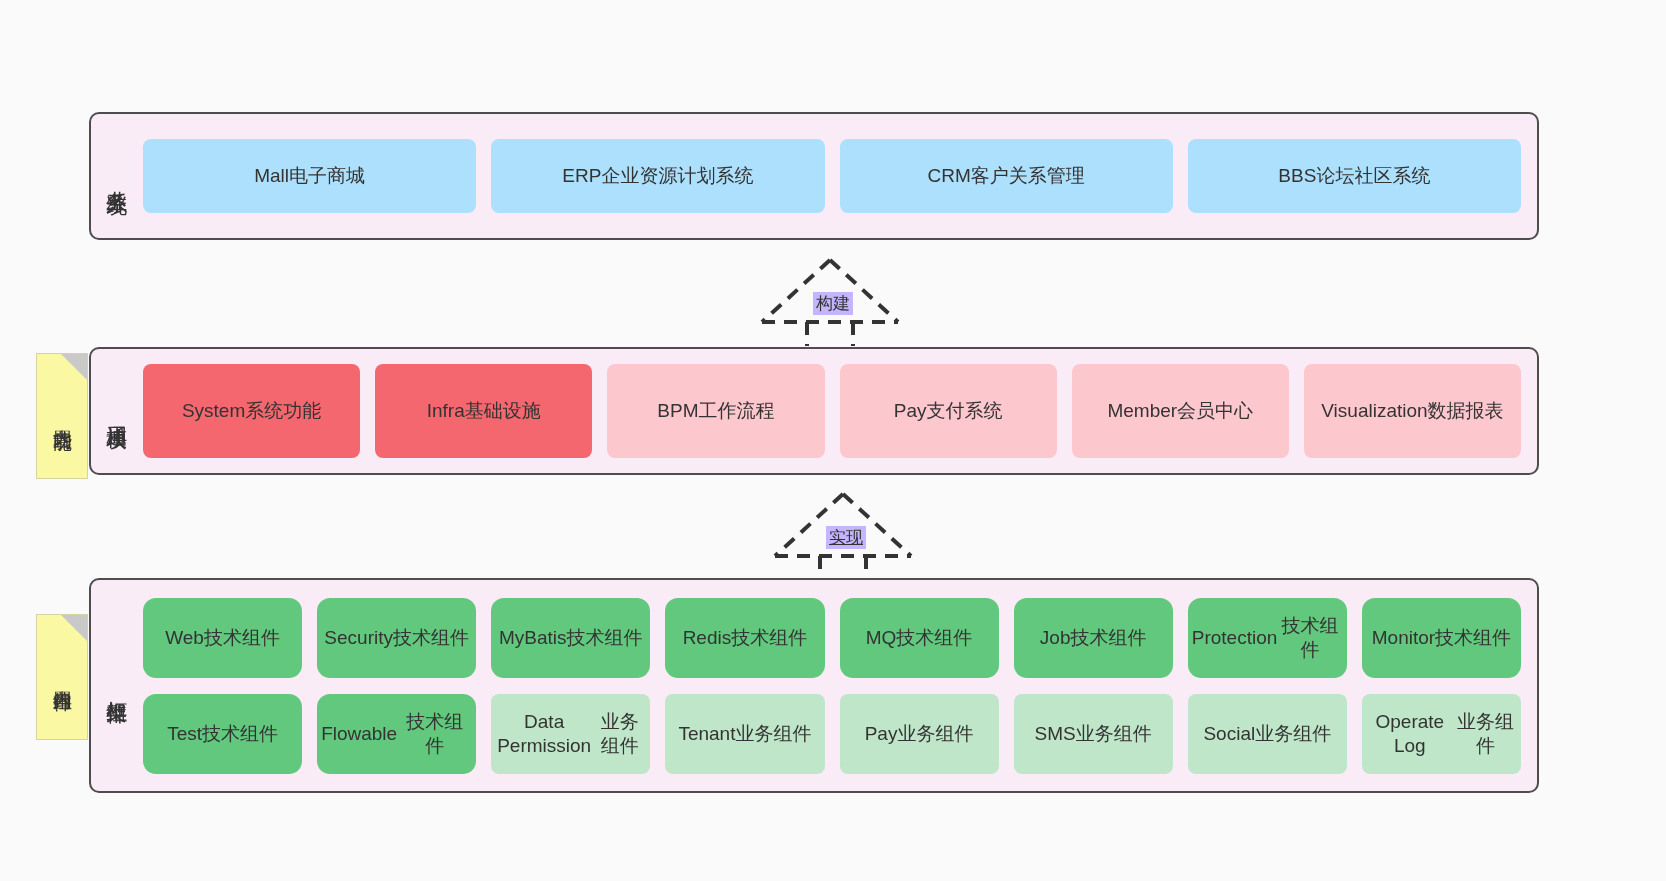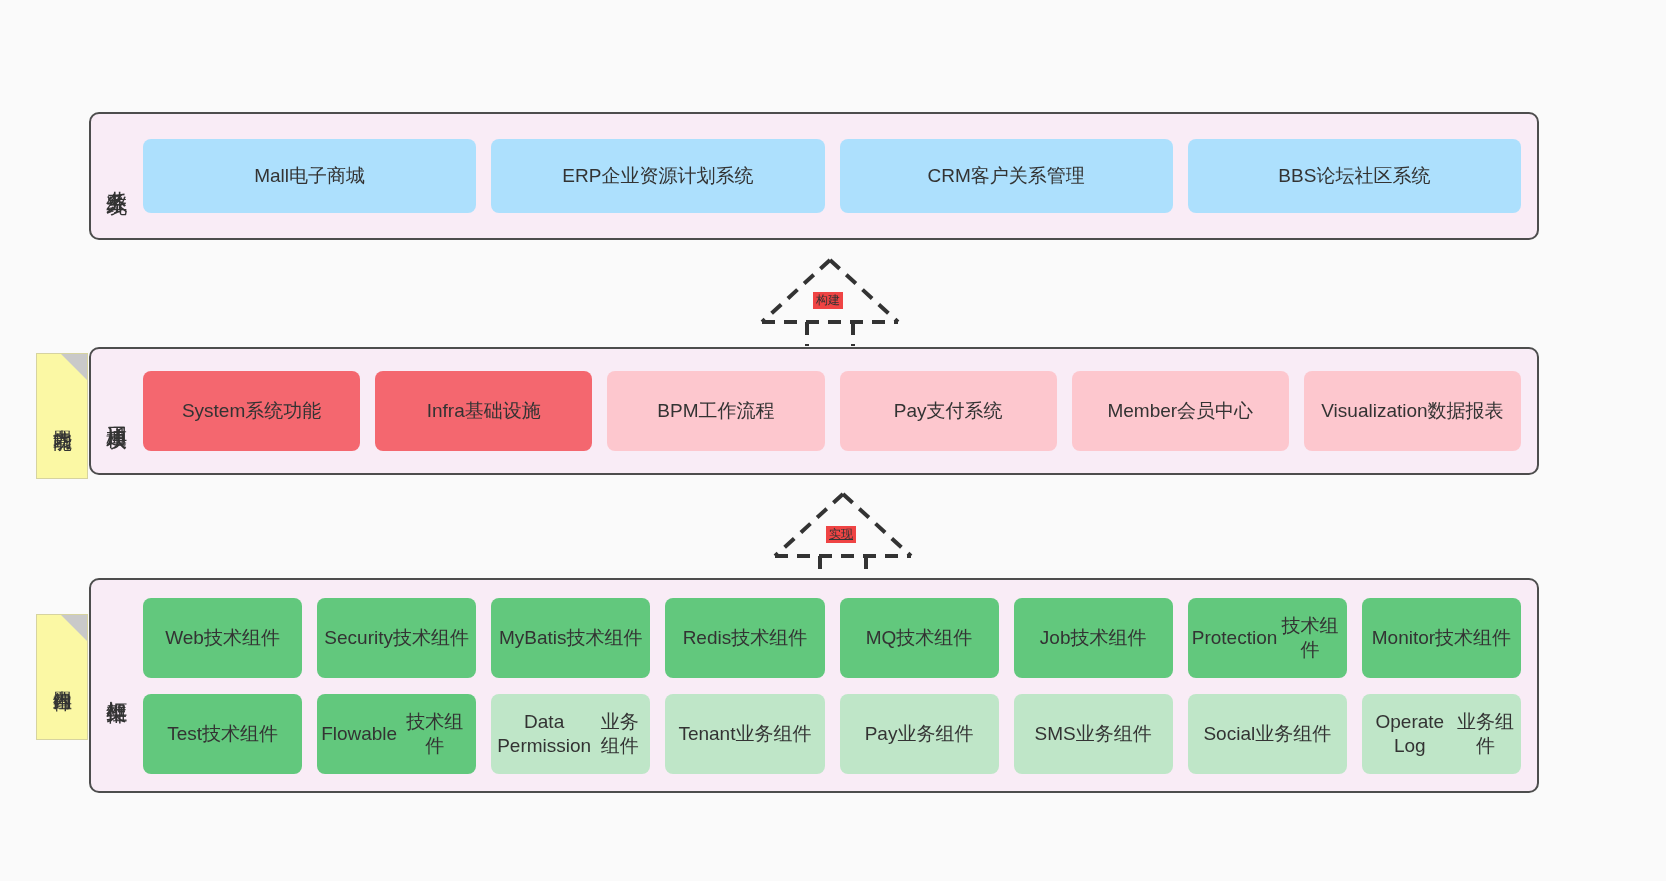--- a/index.html
+++ b/index.html
@@ -81,33 +81,33 @@
     padding: 6px 4px;
     user-select: none;
   }
   .card .t1 { display: block; }
   .card .t2 { display: block; }
 
   
   .c-blue       { background: #ade0fd; }
   .c-red        { background: #f4676f; }
   .c-pink       { background: #fdc7ce; }
-  .c-green      { background: #62c87d; }
+  .c-green      { background: #62c87d; border-radius: 13px; }
   .c-lightgreen { background: #bfe6c8; }
 
   
   #layer-business {
     left: 89px;  top: 112px;  width: 1450px; height: 128px;
   }
   #layer-business .card-row { height: 74px; }
 
   #layer-modules {
     left: 89px;  top: 347px;  width: 1450px; height: 128px;
   }
-  #layer-modules .card-row { height: 80px; }
+  #layer-modules .card-row { height: 94px; }
 
   #layer-framework {
     left: 89px;  top: 578px;  width: 1450px; height: 215px;
   }
   #layer-framework .card-row { height: 80px; }
 
   
   .note {
     position: absolute;
     box-sizing: border-box;
@@ -137,23 +137,23 @@
   #note-builtin-func { left: 36px; top: 353px; width: 52px; height: 126px; }
   #note-builtin-comp { left: 36px; top: 614px; width: 52px; height: 126px; }
 
   
   .gen-arrow {
     position: absolute;
     pointer-events: none;
   }
   .gen-label {
     position: absolute;
-    font-size: 12px;
-    color: #333333;
-    background: #ef4444;
+    font-size: 17px;
+    color: #333333;
+    background: #c4b5fd;
     padding: 0 3px;
     user-select: none;
     white-space: nowrap;
   }
   #arrow-build  { left: 755px; top: 256px;  width: 150px; height: 90px; }
   #label-build  { left: 813px; top: 292px; }
   #arrow-impl   { left: 768px; top: 490px;  width: 150px; height: 90px; }
   #label-impl   { left: 826px; top: 526px; text-decoration: underline; }
 </style>
 </head>

